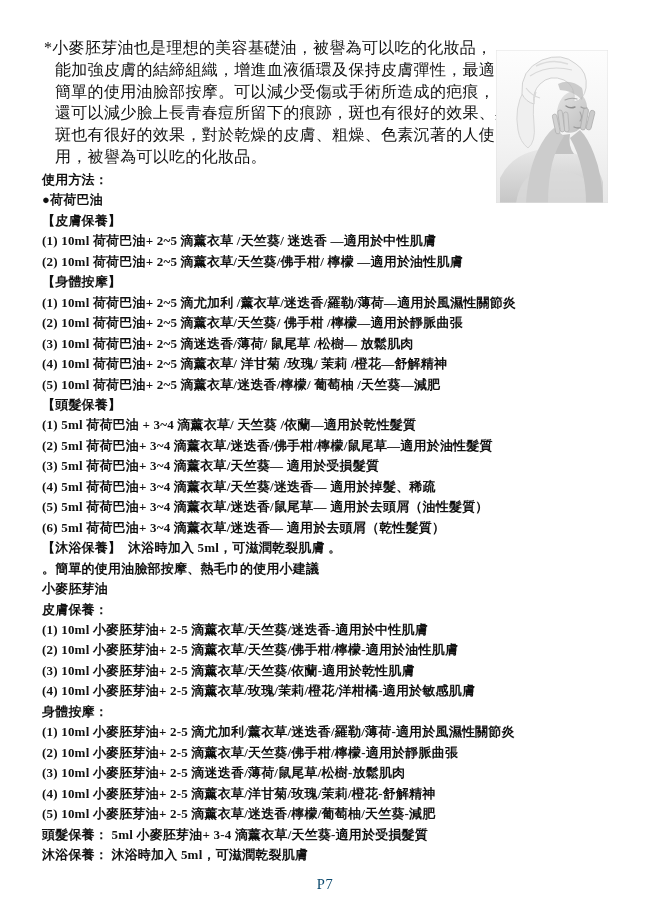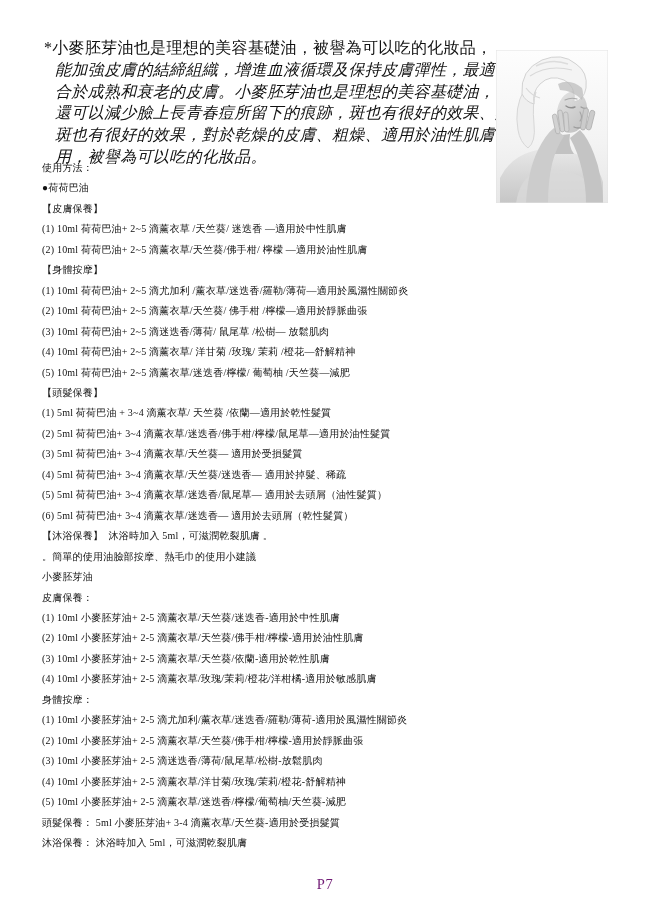--- a/index.html
+++ b/index.html
@@ -18,51 +18,52 @@
   }
   .intro {
     position: absolute;
     left: 44px; top: 37px;
     width: 455px;
     font-size: 16px;
     line-height: 21.8px;
     letter-spacing: 0.3px;
     white-space: pre;
   }
-  .intro div.hang { padding-left: 11px; font-style: italic; }
+  .intro div.hang { padding-left: 11px; }
   .photo {
     position: absolute;
     left: 496px; top: 50px;
     width: 112px; height: 153px;
   }
   .photo svg { display: block; }
   .content {
     position: absolute;
-    left: 42px; top: 158px;
+    left: 42px; top: 170px;
     width: 590px;
-    font-size: 10px;
+    font-size: 13px;
     line-height: 20.45px;
     letter-spacing: 0.2px;
     white-space: pre;
+    font-weight: bold;
   }
   .page-number {
     position: absolute;
     left: 0; right: 0; top: 876px;
     text-align: center;
     font-size: 14.5px;
-    color: #701a75;
+    color: #0c4a6e;
     letter-spacing: 0.5px;
   }
 </style>
 </head>
 <body>
 
 <div class="page">
 
-  <div class="intro"><div>*小麥胚芽油也是理想的美容基礎油，被譽為可以吃的化妝品，</div><div class="hang">能加強皮膚的結締組織，增進血液循環及保持皮膚彈性，最適</div><div class="hang">合於成熟和衰老的皮膚。小麥胚芽油也是理想的美容基礎油，</div><div class="hang">還可以減少臉上長青春痘所留下的痕跡，斑也有很好的效果、黑</div><div class="hang">斑也有很好的效果，對於乾燥的皮膚、粗燥、適用於油性肌膚</div><div class="hang">用，被譽為可以吃的化妝品。</div></div>
+  <div class="intro"><div>*小麥胚芽油也是理想的美容基礎油，被譽為可以吃的化妝品，</div><div class="hang">能加強皮膚的結締組織，增進血液循環及保持皮膚彈性，最適</div><div class="hang">簡單的使用油臉部按摩。可以減少受傷或手術所造成的疤痕，</div><div class="hang">還可以減少臉上長青春痘所留下的痕跡，斑也有很好的效果、黑</div><div class="hang">斑也有很好的效果，對於乾燥的皮膚、粗燥、色素沉著的人使</div><div class="hang">用，被譽為可以吃的化妝品。</div></div>
 
   <div class="photo">
     <svg width="112" height="153" viewBox="0 0 112 153" xmlns="http://www.w3.org/2000/svg">
       <defs>
         <linearGradient id="bgG" x1="0" y1="0" x2="0" y2="1">
           <stop offset="0" stop-color="#fdfdfd"></stop>
           <stop offset="0.6" stop-color="#f3f3f3"></stop>
           <stop offset="1" stop-color="#e7e7e7"></stop>
         </linearGradient>
         <linearGradient id="skinG" x1="0" y1="0" x2="1" y2="1">

